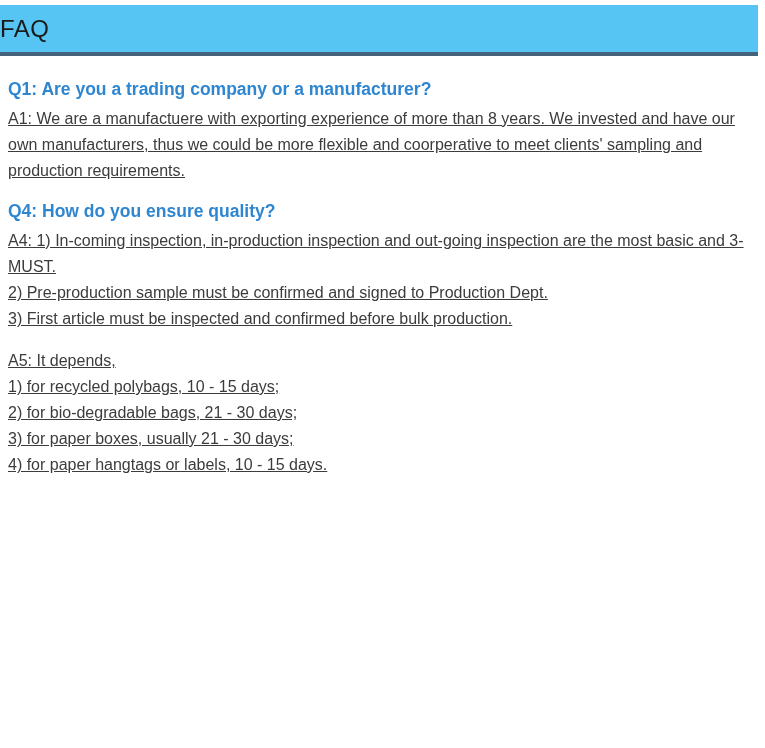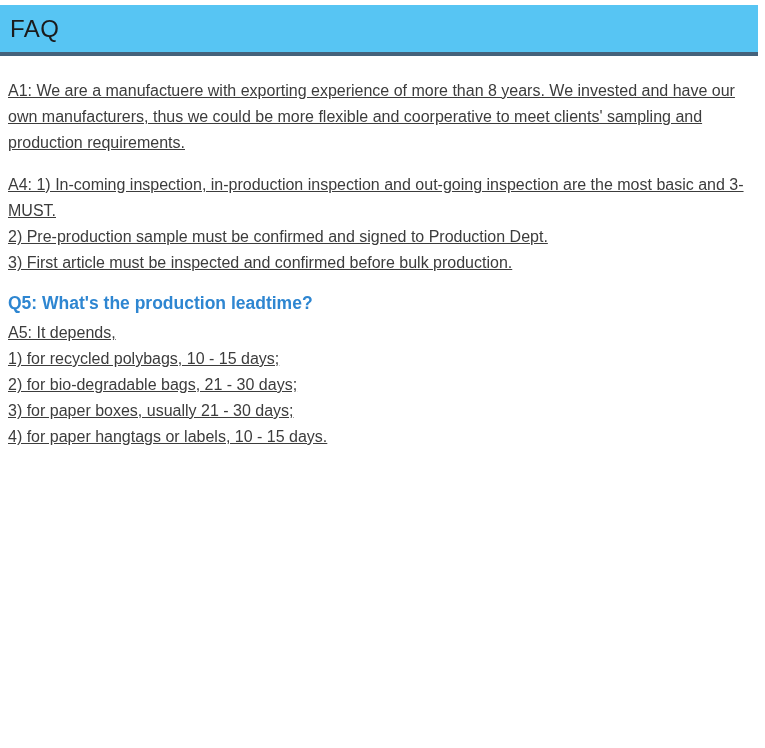--- a/index.html
+++ b/index.html
@@ -21,21 +21,20 @@
     background: #57c5f3;
     border-bottom: 4px solid #45627b;
     display: flex;
     align-items: center;
     box-sizing: content-box;
   }
   .faq-header .title {
     font-size: 24px;
     font-weight: 500;
     color: #1b1b1b;
-    padding-left: 10px;
     letter-spacing: 0.5px;
   }
   .content {
     padding: 6px 12px 0 8px;
   }
   .faq-section {
     margin-top: 16px;
   }
   .question {
     margin: 0 0 6px 0;
@@ -56,37 +55,38 @@
 </head>
 <body>
 
 <div class="faq-header">
   <span class="title">FAQ</span>
 </div>
 
 <div class="content">
 
   <div class="faq-section">
+    <p class="question">Q1: Are you a trading company or a manufacturer?</p>
     <p class="answer">A1: We are a manufactuere with exporting experience of more than 8 years. We invested and have our own manufacturers, thus we could be more flexible and coorperative to meet clients' sampling and production requirements.</p>
   </div>
 
   <div class="faq-section">
   </div>
 
   <div class="faq-section">
   </div>
 
   <div class="faq-section">
+    <p class="question">Q4: How do you ensure quality?</p>
     <p class="answer">A4: 1) In-coming inspection, in-production inspection and out-going inspection are the most basic and 3-MUST.
 2) Pre-production sample must be confirmed and signed to Production Dept.
 3) First article must be inspected and confirmed before bulk production.</p>
   </div>
 
   <div class="faq-section">
-    <p class="question">Q5: What's the production leadtime?</p>
     <p class="answer">A5: It depends,
 1) for recycled polybags, 10 - 15 days;
 2) for bio-degradable bags, 21 - 30 days;
 3) for paper boxes, usually 21 - 30 days;
 4) for paper hangtags or labels, 10 - 15 days.</p>
   </div>
 
 </div>
 
 </body></html>

